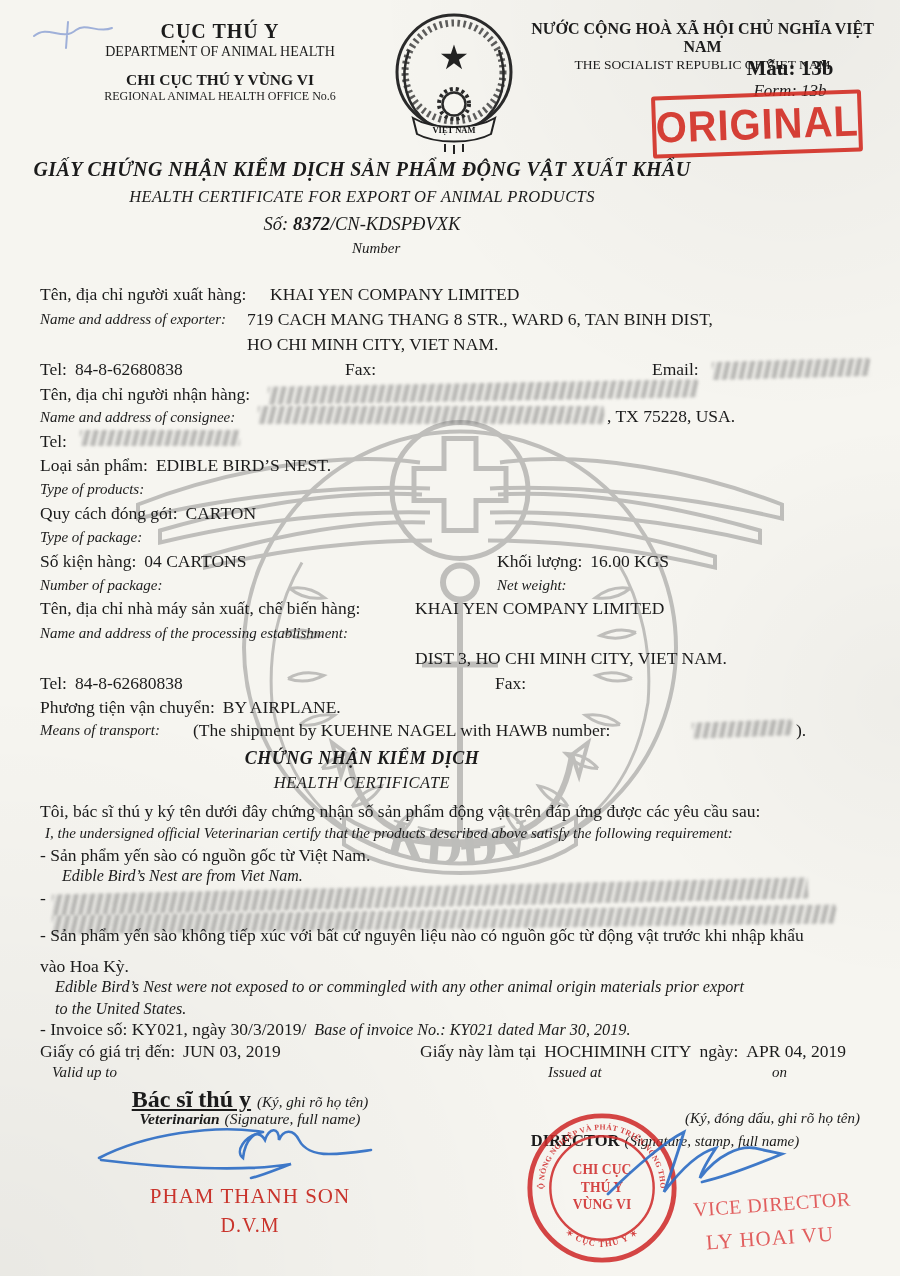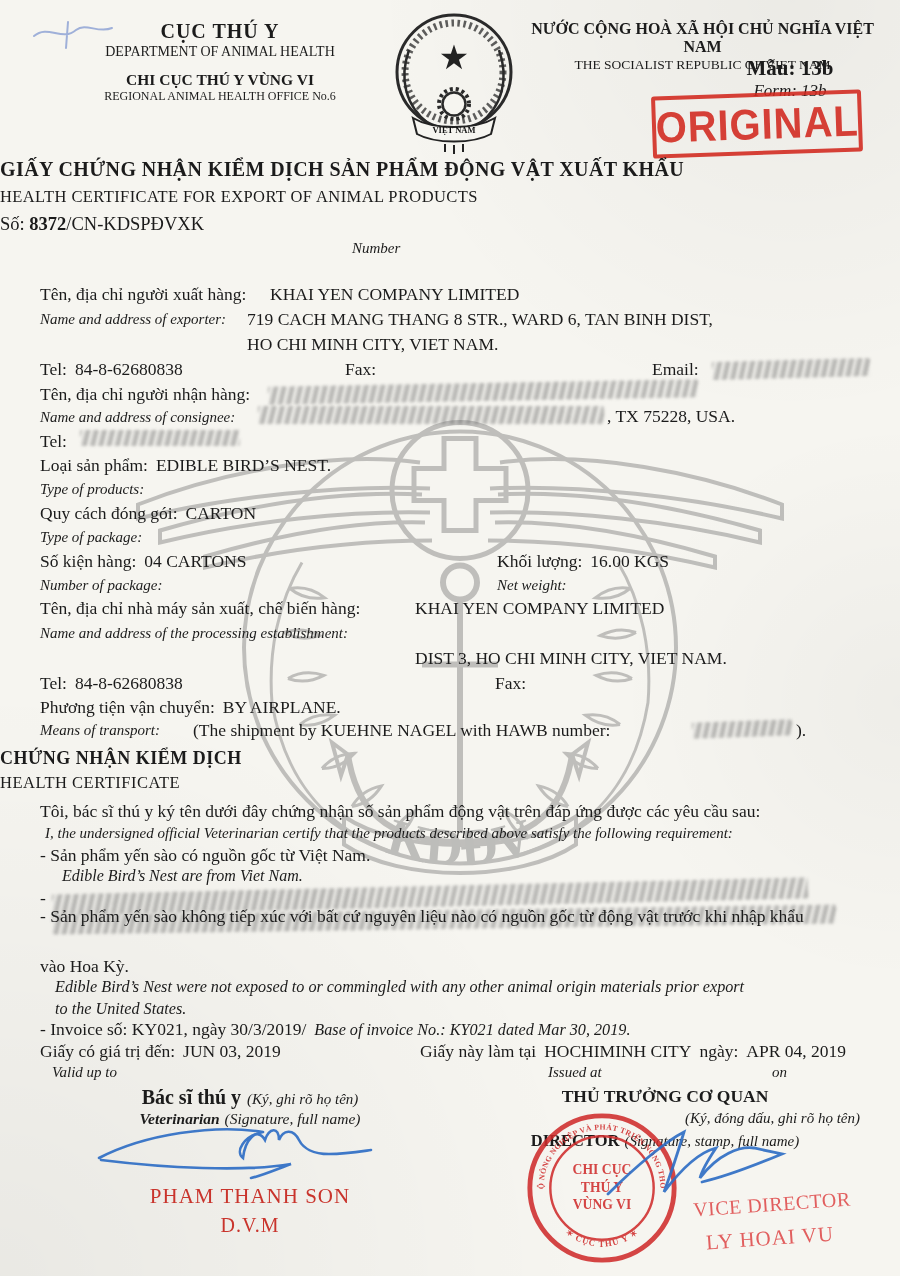--- a/index.html
+++ b/index.html
@@ -9,21 +9,21 @@
       radial-gradient(circle at 88% 0%, rgba(0,0,0,.045), transparent 28%),
       radial-gradient(circle at 0% 100%, rgba(0,0,0,.05), transparent 38%),
       radial-gradient(circle at 100% 55%, rgba(0,0,0,.03), transparent 25%),
       #f6f5f0;
     font-family:"Liberation Serif", serif;color:#1b1b1b;
   }
   .t{position:absolute;white-space:nowrap;}
   .vi{font-size:17.5px;}
   .en{font-size:15px;font-style:italic;}
   .b{font-weight:bold;}
-  .c{left:0;width:724px;}
+  .c{left:0;width:724px;text-align:center;font-style:italic;}
   .val{margin-left:8px;}
   .redact{
     position:absolute;height:18px;border-radius:2px;
     background:repeating-linear-gradient(104deg, rgba(70,70,70,.55) 0 2px, rgba(195,195,195,.15) 2px 5px, rgba(115,115,115,.5) 5px 8px);
     filter:blur(1.6px);opacity:.78;
   }
   .hdr-left{position:absolute;left:95px;top:20px;width:250px;text-align:center;}
   .hdr-right{position:absolute;left:515px;top:20px;width:375px;text-align:center;}
   .formbox{position:absolute;left:705px;top:56px;width:170px;text-align:center;}
   .stamp-original{
@@ -182,35 +182,34 @@
 
   <div class="t c b" style="top:748px;font-size:18px;letter-spacing:.5px;">CHỨNG NHẬN KIỂM DỊCH</div>
   <div class="t c" style="top:773px;font-size:16.5px;letter-spacing:.5px;">HEALTH CERTIFICATE</div>
   <div class="t vi" style="left:40px;top:801px;">Tôi, bác sĩ thú y ký tên dưới đây chứng nhận số sản phẩm động vật trên đáp ứng được các yêu cầu sau:</div>
   <div class="t en" style="left:45px;top:825px;">I, the undersigned official Veterinarian certify that the products described above satisfy the following requirement:</div>
   <div class="t vi" style="left:40px;top:845px;">- Sản phẩm yến sào có nguồn gốc từ Việt Nam.</div>
   <div class="t en" style="left:62px;top:867px;font-size:16px;">Edible Bird’s Nest are from Viet Nam.</div>
   <div class="t vi" style="left:40px;top:888px;">-</div>
   <div class="redact" style="left:52px;top:886px;width:756px;height:21px;transform:rotate(-1.3deg);"></div>
   <div class="redact" style="left:52px;top:910px;width:784px;height:19px;transform:rotate(-0.8deg);"></div>
-  <div class="t vi" style="left:40px;top:906px;">- Sản phẩm yến sào không tiếp xúc với bất cứ nguyên liệu nào có nguồn gốc từ động vật trước khi nhập khẩu</div>
+  <div class="t vi" style="left:40px;top:925px;">- Sản phẩm yến sào không tiếp xúc với bất cứ nguyên liệu nào có nguồn gốc từ động vật trước khi nhập khẩu</div>
   <div class="t vi" style="left:40px;top:956px;">vào Hoa Kỳ.</div>
   <div class="t en" style="left:55px;top:978px;font-size:16.2px;">Edible Bird’s Nest were not exposed to or commingled with any other animal origin materials prior export</div>
   <div class="t en" style="left:55px;top:1000px;font-size:16.2px;">to the United States.</div>
   <div class="t vi" style="left:40px;top:1019px;"><span>- Invoice số: KY021, ngày 30/3/2019/</span><span class="en" style="font-size:16.2px;margin-left:8px;">Base of invoice No.: KY021 dated Mar 30, 2019.</span></div>
 
   <div class="t vi" style="left:40px;top:1041px;"><span>Giấy có giá trị đến:</span><span class="val">JUN 03, 2019</span></div>
   <div class="t vi" style="left:420px;top:1041px;"><span>Giấy này làm tại</span><span class="val">HOCHIMINH CITY</span><span class="val">ngày:</span><span class="val">APR 04, 2019</span></div>
   <div class="t en" style="left:52px;top:1064px;">Valid up to</div>
   <div class="t en" style="left:548px;top:1064px;">Issued at</div>
   <div class="t en" style="left:772px;top:1064px;">on</div>
 
-  <div class="t" style="left:90px;top:1086px;width:320px;text-align:center;white-space:nowrap;"><span class="b" style="font-size:20px;">Bác sĩ thú y</span><span class="en" style="margin-left:6px;">(Ký, ghi rõ họ tên)</span></div>
+  <div class="t" style="left:90px;top:1086px;width:320px;text-align:center;white-space:nowrap;"><span class="b" style="font-size:24px;text-decoration:underline;">Bác sĩ thú y</span><span class="en" style="margin-left:6px;">(Ký, ghi rõ họ tên)</span></div>
   <div class="t" style="left:90px;top:1110px;width:320px;text-align:center;white-space:nowrap;"><span class="en b" style="font-size:15.5px;">Veterinarian</span><span class="en" style="margin-left:5px;font-size:15.5px;">(Signature, full name)</span></div>
-  <div class="t b" style="left:470px;top:1086px;width:390px;text-align:center;font-size:17.5px;">THỦ TRƯỞNG CƠ QUAN</div>
   <div class="t en" style="left:470px;top:1110px;width:390px;text-align:right;">(Ký, đóng dấu, ghi rõ họ tên)</div>
   <div class="t" style="left:470px;top:1131px;width:390px;text-align:center;white-space:nowrap;"><span class="b" style="font-size:16.5px;">DIRECTOR</span><span class="en" style="margin-left:5px;">(Signature, stamp, full name)</span></div>
 
   <svg class="sig-blue" style="left:95px;top:1118px;" width="280" height="62" viewBox="0 0 280 62">
     <path d="M4 40 C50 16 120 6 168 14 M168 14 C148 18 140 34 148 40 C150 22 162 8 170 22 C174 10 184 8 184 22 C188 12 198 10 204 22 C208 30 218 36 234 36 C250 36 262 34 276 32 M6 42 C70 50 150 54 196 46 C180 52 166 58 156 60" stroke="#2f6ec4" stroke-width="2.6" fill="none" stroke-linecap="round" opacity=".92"></path>
   </svg>
   <div class="red-name" style="left:120px;top:1214px;width:260px;font-size:20px;">D.V.M</div>
   <div class="red-name" style="left:120px;top:1184px;width:260px;font-size:21px;">PHAM THANH SON</div>
 
   <svg style="position:absolute;left:524px;top:1110px;opacity:.87;" width="156" height="156" viewBox="0 0 160 160">

